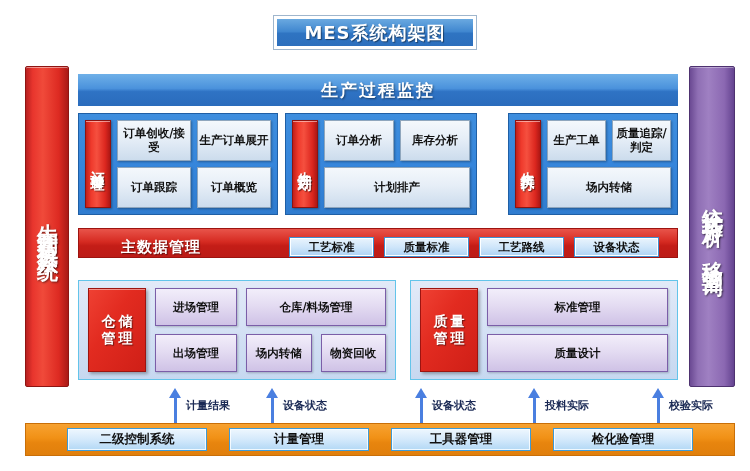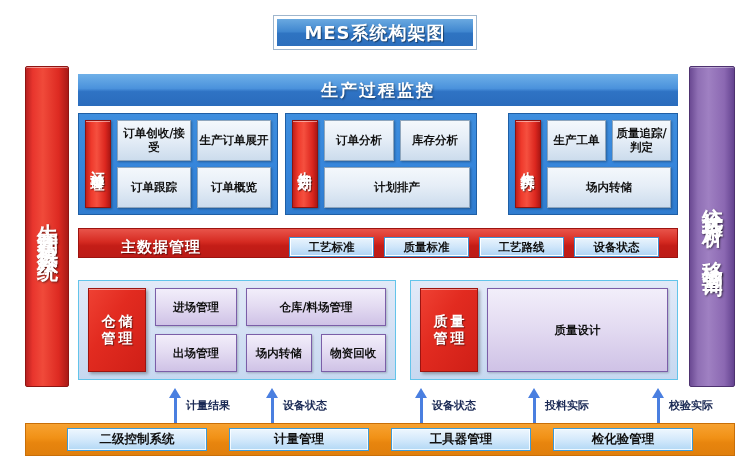--- a/index.html
+++ b/index.html
@@ -309,20 +309,23 @@
     <div class="redbox">
       <span class="grid2">
         <span>质</span>
           <span>量</span>
           <span>管</span>
           <span>理</span>
       </span>
     </div>
     <div class="pcells">
       <div class="prow">
+        <div class="pcell">标准管理</div>
+      </div>
+      <div class="prow">
         <div class="pcell">质量设计</div>
       </div>
     </div>
   </div>
 
   <div class="arrow" style="left:175px;top:388px;">
     <div class="head"></div>
     <div class="stem"></div>
   </div>
   <div class="alabel" style="left:186px;top:398px;">计量结果</div>

